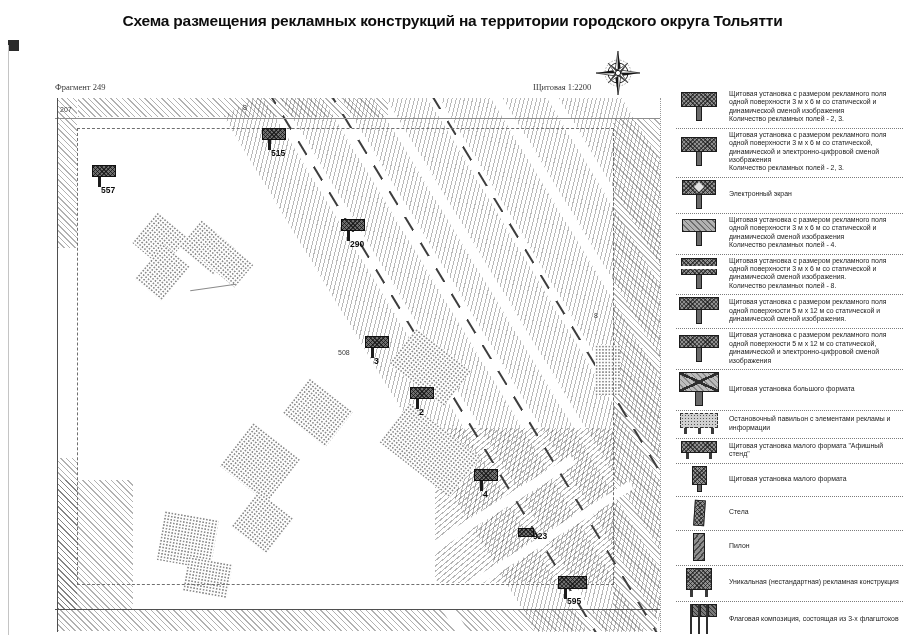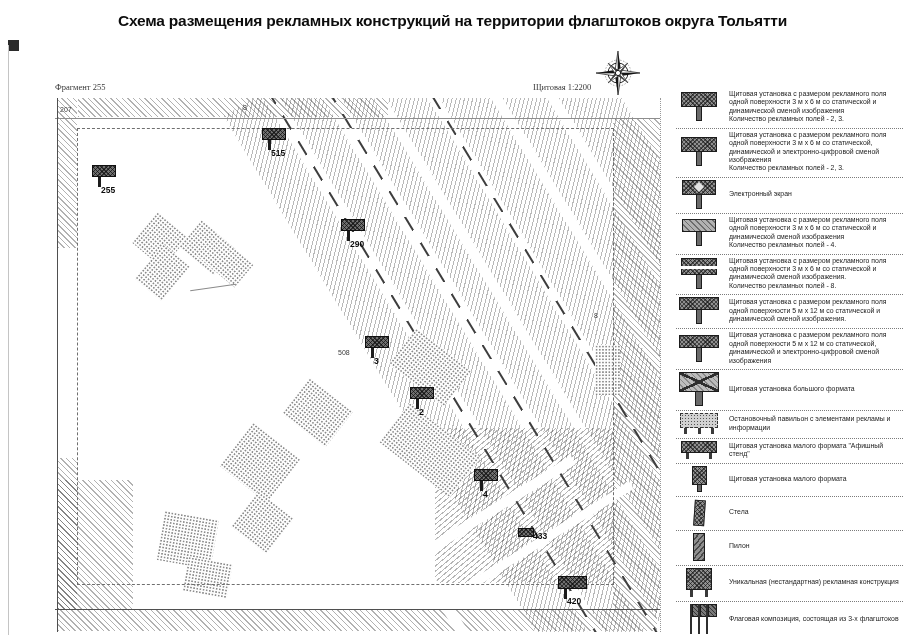--- a/index.html
+++ b/index.html
@@ -114,25 +114,25 @@
   .ico-unique .legs{width:18px;}
   .ico-unique .leg{height:7px;}
   .ico-flags{flex-direction:row;gap:6px;align-items:flex-start;}
   .flagpole{width:2px;height:30px;background:#2f2f2f;position:relative;}
   .flagpole::before{content:"";position:absolute;top:0;left:2px;width:7px;height:11px;border:1px solid #1c1c1c;background-color:#7a7a7a;
     background-image:repeating-linear-gradient(45deg, rgba(10,10,10,.6) 0 1px, rgba(0,0,0,0) 1px 3px);}
 </style>
 </head>
 <body>
 
-<div class="page-title">Схема размещения рекламных конструкций на территории флагштоков округа Тольятти</div>
+<div class="page-title">Схема размещения рекламных конструкций на территории городского округа Тольятти</div>
 <div class="scan-chip"></div>
 <div class="scan-line"></div>
 
-<div class="frag-label">Фрагмент 255</div>
+<div class="frag-label">Фрагмент 249</div>
 <div class="scale-label">Щитовая 1:2200</div>
 
 <svg class="compass" viewBox="0 0 48 58">
   <g transform="translate(24,27)">
     <circle r="10" fill="none" stroke="#222" stroke-width="1"></circle>
     <circle r="13" fill="none" stroke="#555" stroke-width="0.5" stroke-dasharray="1.5,1.5"></circle>
     <g id="pts">
       <g>
           <polygon points="0,-22 3.4,0 0,0" fill="#141414"></polygon>
           <polygon points="0,-22 -3.4,0 0,0" fill="#fff" stroke="#141414" stroke-width="0.7"></polygon>
@@ -230,21 +230,21 @@
     </div>
   <div id="marker-layer">
       <div class="marker" style="left: 207px; top: 30px;">
         <div class="m-board"></div>
         <div class="m-pole"></div>
         <span class="m-label">515</span>
       </div>
       <div class="marker" style="left: 37px; top: 67px;">
         <div class="m-board"></div>
         <div class="m-pole"></div>
-        <span class="m-label">255</span>
+        <span class="m-label">557</span>
       </div>
       <div class="marker" style="left: 286px; top: 121px;">
         <div class="m-board"></div>
         <div class="m-pole"></div>
         <span class="m-label">290</span>
       </div>
       <div class="marker" style="left: 310px; top: 238px;">
         <div class="m-board"></div>
         <div class="m-pole"></div>
         <span class="m-label">3</span>
@@ -254,26 +254,26 @@
         <div class="m-pole"></div>
         <span class="m-label">2</span>
       </div>
       <div class="marker" style="left: 419px; top: 371px;">
         <div class="m-board"></div>
         <div class="m-pole"></div>
         <span class="m-label">4</span>
       </div>
       <div class="marker m-small" style="left: 463px; top: 430px;">
         <div class="m-board"></div>
-        <span class="m-label">433</span>
+        <span class="m-label">923</span>
       </div>
       <div class="marker m-wide" style="left: 503px; top: 478px;">
         <div class="m-board"></div>
         <div class="m-pole"></div>
-        <span class="m-label">420</span>
+        <span class="m-label">595</span>
       </div>
     </div>
 </div>
 
 <div class="legend" id="legend-list">
     <div class="lg-item">
       <div class="lg-ico">
         <div class="ico ico-b36">
           <div class="b"></div>
           <div class="pole"></div>

